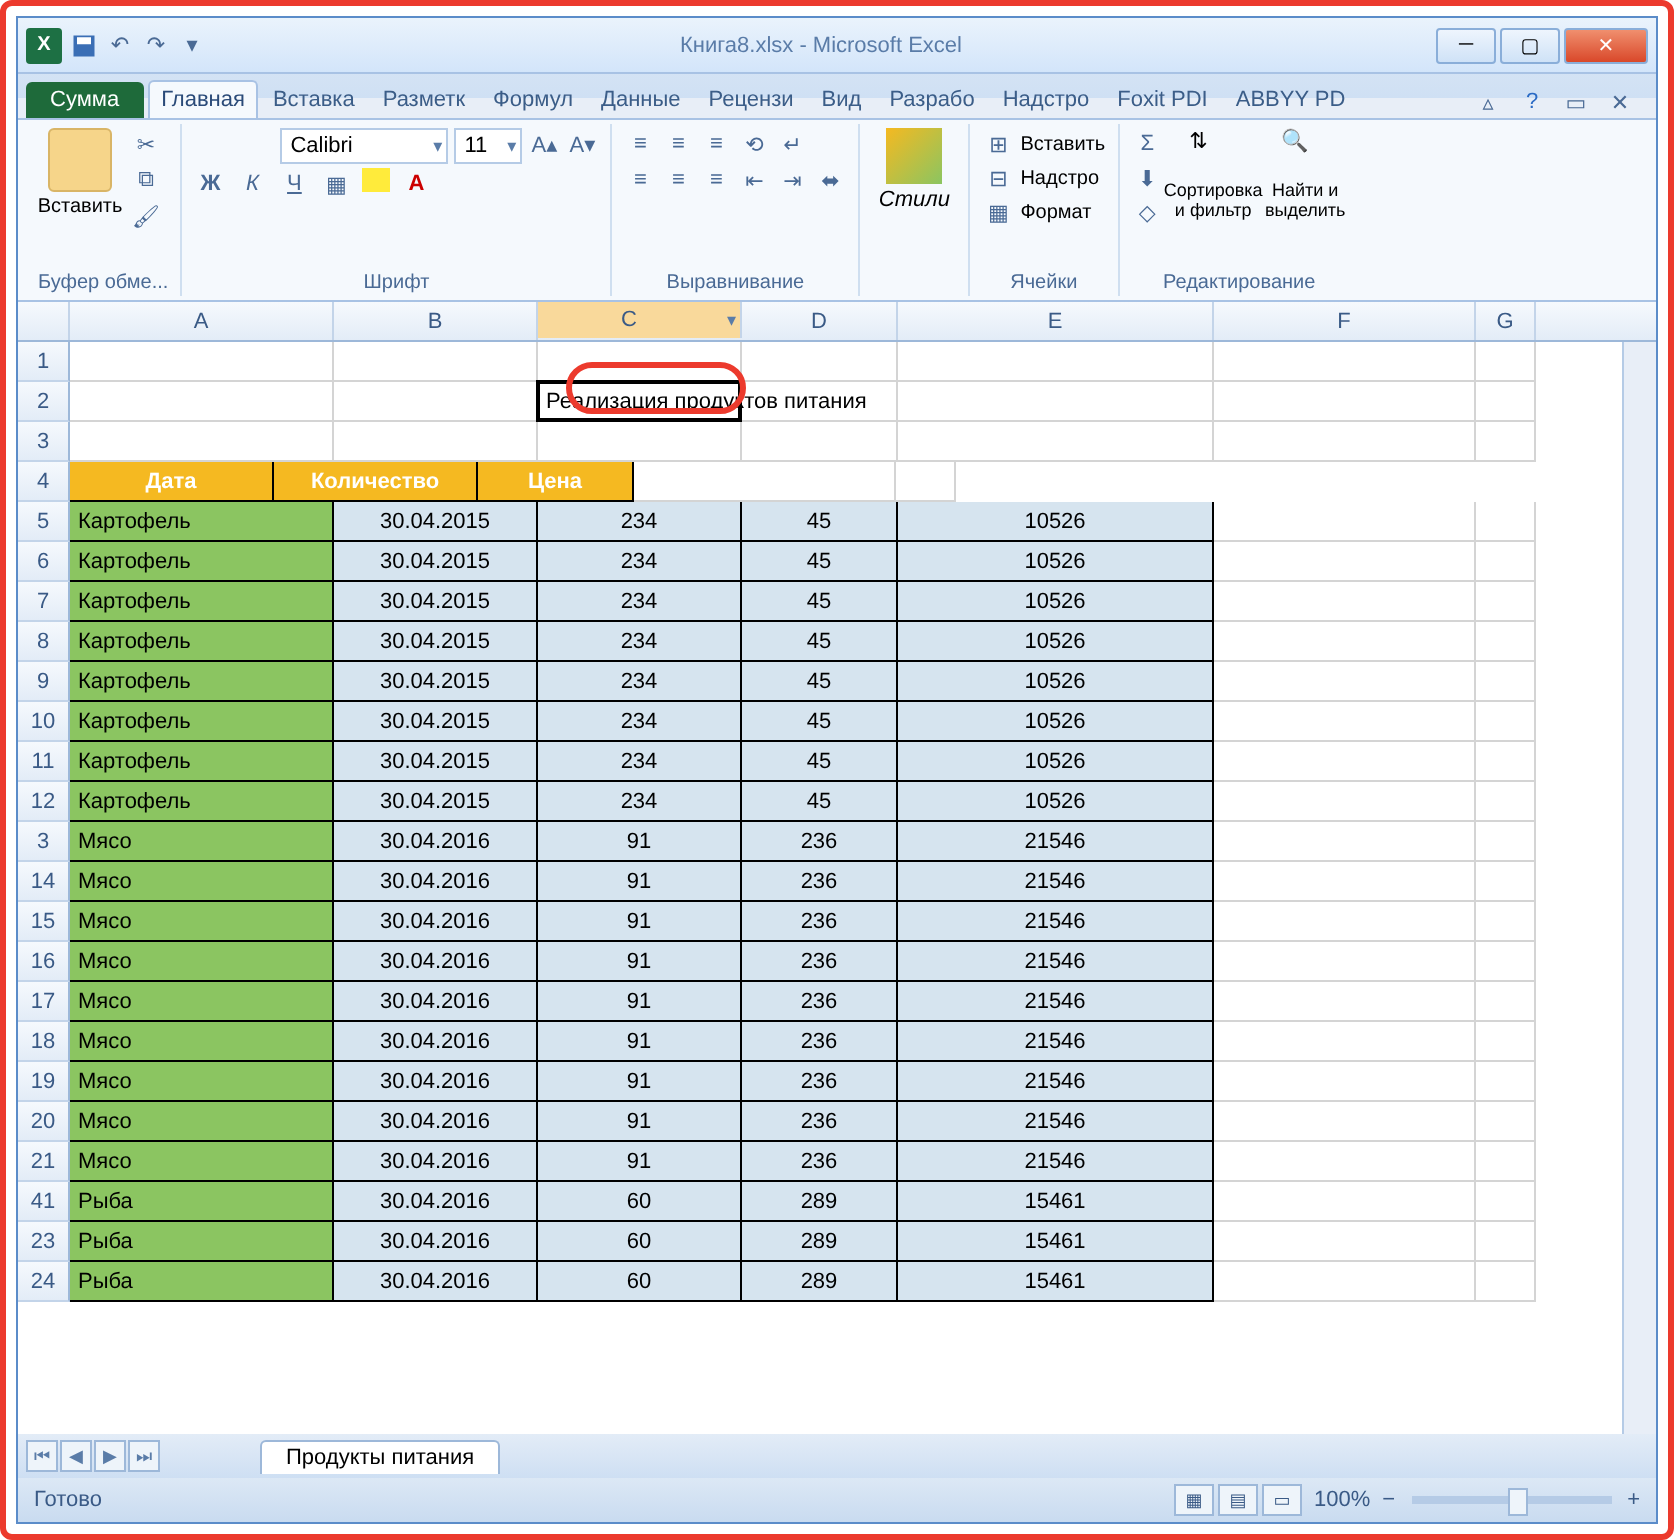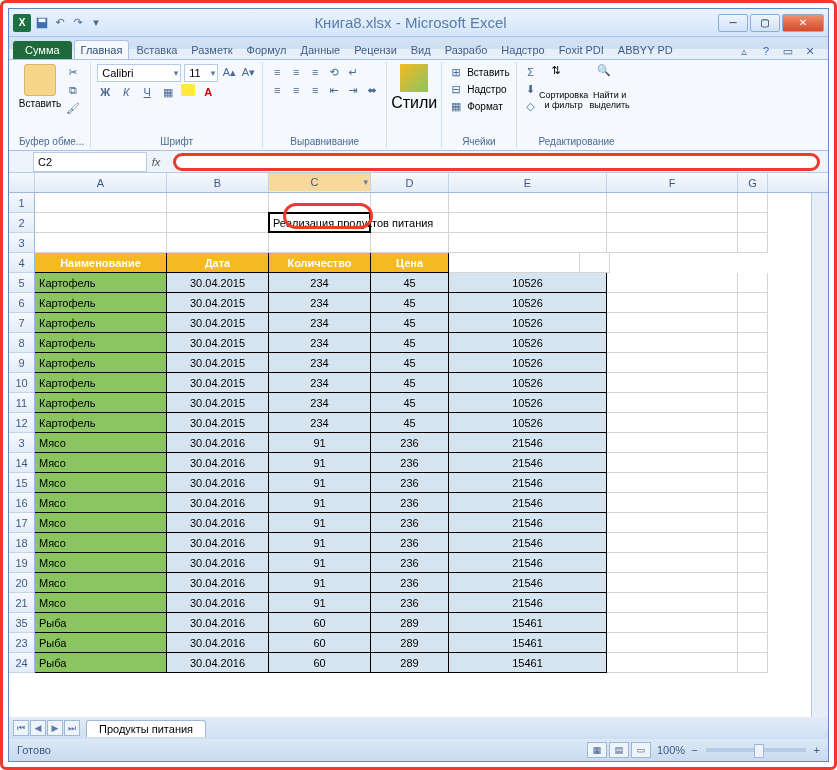--- a/index.html
+++ b/index.html
@@ -3,21 +3,21 @@
 <meta charset="utf-8">
 <style>
 * { box-sizing: border-box; margin: 0; padding: 0; font-family: "Segoe UI", Tahoma, sans-serif; }
 body { background: #fff; }
 .outer { width: 837px; height: 770px; border: 3px solid #ec3a2d; border-radius: 6px; padding: 5px; }
 .window { width: 100%; height: 100%; border: 1px solid #5b8cc9; background: linear-gradient(#dfe9f5,#cfe0f4 40px, #e8eef7 40px); display:flex; flex-direction:column; overflow:hidden;}
 .titlebar { height: 28px; display:flex; align-items:center; background: linear-gradient(#eaf3fc,#d3e5fa); border-bottom:1px solid #a8c2e4; padding:0 4px; }
 .qat { display:flex; gap:4px; align-items:center; }
 .qat .xl { width:18px; height:18px; background:#1d7044; display:flex;align-items:center;justify-content:center;color:#fff;font-size:10px;font-weight:bold;border-radius:2px;}
 .qat .ic { width:14px;height:14px; }
-.title-txt { flex:1; text-align:center; font-size:15px; color:#5a7ca8; }
+.title-txt { flex:1; text-align:center; font-size:11px; color:#5a7ca8; }
 .winbtns { display:flex; gap:2px; }
 .winbtn { width:30px; height:18px; background:linear-gradient(#eef5fd,#cfe2f7); border:1px solid #8aaed9; border-radius:2px; display:flex;align-items:center;justify-content:center; font-size:10px;}
 .winbtn.close { background:linear-gradient(#f08f6e,#d9482a); color:#fff; width:42px;}
 .menubar { height:22px; display:flex; align-items:flex-end; padding:0 4px; font-size:11px;}
 .file-tab {background:#1e6a3a;color:#fff;padding:3px 12px 3px 12px;border-radius:3px 3px 0 0; margin-right:2px;}
 .tab { padding:3px 6px; color:#3b5d88; cursor:default; border:1px solid transparent; border-bottom:none;}
 .tab.active { background:#f5f9fd; border:1px solid #a8c2e4; border-bottom:none; border-radius:3px 3px 0 0; color:#2a4a78;}
 .help-row { margin-left:auto; display:flex; gap:6px; align-items:center; padding-right:6px;}
 .ribbon { height:92px; background:#f5f9fd; border-top:1px solid #a8c2e4; border-bottom:1px solid #a8c2e4; display:flex; padding:2px 4px; font-size:11px;}
 .grp { border-right:1px solid #cfdff0; padding:2px 6px 0 6px; display:flex; flex-direction:column; }
@@ -47,21 +47,21 @@
 .cell.hdr { background:#f5b921; color:#fff; font-weight:bold; justify-content:center;}
 .cell.green { background:#8bc561;}
 .cell.blue { background:#d6e4ef;}
 .cell.center{justify-content:center;}
 .active-cell { position:relative;}
 .active-cell::after{content:"";position:absolute;inset:-1px;border:2px solid #000;pointer-events:none;}
 .callout { position:absolute; border:3px solid #ec3a2d; border-radius:14px; pointer-events:none;}
 .tabsbar { height:22px; display:flex; align-items:center; background:linear-gradient(#e3ecf7,#cedff3); font-size:11px; padding:0 4px;}
 .tab-nav { display:flex; gap:1px; margin-right:6px;}
 .tab-nav div{width:16px;height:16px;border:1px solid #9db8d9;background:#eef4fa;display:flex;align-items:center;justify-content:center;font-size:9px;color:#5a7ca8;}
-.sheettab { padding:2px 12px; background:#fff; border:1px solid #9db8d9; border-bottom:none; border-radius:3px 3px 0 0;}
+.sheettab { padding:2px 12px; background:#fff; border:1px solid #9db8d9; border-bottom:none; border-radius:3px 3px 0 0;margin-left:44px;}
 .sheettab.inactive { background:#dce8f5;}
 .status { height:22px; display:flex; align-items:center; background:linear-gradient(#dce8f5,#c9dbf0); font-size:11px; padding:0 8px; color:#3a5a86;}
 .status .views { margin-left:auto; display:flex; gap:2px; align-items:center;}
 .vbtn { width:20px;height:16px;border:1px solid #9db8d9;background:#eef4fa;display:flex;align-items:center;justify-content:center;font-size:9px;}
 .zoom-slider{width:100px;height:4px;background:#b5cbe6;position:relative;margin:0 6px;}
 .zoom-slider::after{content:"";position:absolute;left:48px;top:-4px;width:8px;height:12px;background:#eef4fa;border:1px solid #9db8d9;}
 .scrollbar-v{width:17px;background:#e8eef7;border-left:1px solid #b5cbe6;}
 </style>
 </head>
 <body>
@@ -124,21 +124,21 @@
         <span class="ic">✂</span>
         <span class="ic">⧉</span>
         <span class="ic">🖌</span>
       </div>
     </div>
     <div class="grp-label">Буфер обме...</div>
   </div>
 
   <div class="grp">
     <div class="grp-body col">
-      <div class="row" style="display:flex;gap:3px;">
+      <div class="row" style="display:flex;gap:3px;margin-left:43px;">
         <div class="sel" style="width:84px;">Calibri</div>
         <div class="sel" style="width:34px;">11</div>
         <span class="ic">A▴</span>
         <span class="ic">A▾</span>
       </div>
       <div class="row" style="display:flex;gap:5px;">
         <span class="ic">
                 <b>Ж</b>
               </span>
         <span class="ic">
@@ -176,21 +176,21 @@
       </div>
     </div>
     <div class="grp-label">Выравнивание</div>
   </div>
 
 
   <div class="grp">
     <div class="grp-body">
       <div class="big-btn">
         <div style="width:28px;height:28px;background:linear-gradient(135deg,#f5b921,#8bc561);"></div>
-        <span style="font-size:16px;">Стили</span>
+        <span style="font-size:11px;font-style:italic;">Стили</span>
       </div>
     </div>
     <div class="grp-label"></div>
   </div>
 
   <div class="grp">
     <div class="grp-body col" style="gap:1px;">
       <div style="display:flex;gap:3px;align-items:center;">
               <span class="ic">⊞</span>
               <span style="font-size:10px;">Вставить</span>
@@ -222,25 +222,20 @@
       <div class="big-btn">
         <div style="width:24px;height:24px;">🔍</div>
         <span style="font-size:9px;text-align:center;white-space:pre-line;">Найти и
 выделить</span>
       </div>
     </div>
     <div class="grp-label">Редактирование</div>
   </div>
 </div>
 
-<div class="fmla-row">
-  <input class="namebox" value="C2" style="">
-  <span class="fx">fx</span>
-  <div class="fmlabar"></div>
-</div>
 
 <div class="grid-wrap" style="position:relative;">
   <div class="colhdrs" id="colhdrs">
           <div class="corner"></div>
           <div class="ch" style="width: 132px;">A</div>
           <div class="ch" style="width: 102px;">B</div>
           <div class="ch sel" style="width: 102px;">C</div>
           <div class="ch" style="width: 78px;">D</div>
           <div class="ch" style="width: 158px;">E</div>
           <div class="ch" style="width: 131px;">F</div>
@@ -275,21 +270,20 @@
               <div class="cell " style="width: 132px;"></div>
               <div class="cell " style="width: 102px;"></div>
               <div class="cell " style="width: 102px;"></div>
               <div class="cell " style="width: 78px;"></div>
               <div class="cell " style="width: 158px;"></div>
               <div class="cell " style="width: 131px;"></div>
               <div class="cell " style="width: 30px;"></div>
             </div>
             <div class="row-r">
               <div class="rh">4</div>
-              <div class="cell hdr table-border center" style="width: 132px;">Наименование</div>
               <div class="cell hdr table-border center" style="width: 102px;">Дата</div>
               <div class="cell hdr table-border center" style="width: 102px;">Количество</div>
               <div class="cell hdr table-border center" style="width: 78px;">Цена</div>
               <div class="cell " style="width: 131px;"></div>
               <div class="cell " style="width: 30px;"></div>
             </div>
             <div class="row-r">
               <div class="rh">5</div>
               <div class="cell green table-border" style="width: 132px;">Картофель</div>
               <div class="cell blue table-border center" style="width: 102px;">30.04.2015</div>
@@ -453,21 +447,21 @@
               <div class="rh">21</div>
               <div class="cell green table-border" style="width: 132px;">Мясо</div>
               <div class="cell blue table-border center" style="width: 102px;">30.04.2016</div>
               <div class="cell blue table-border center" style="width: 102px;">91</div>
               <div class="cell blue table-border center" style="width: 78px;">236</div>
               <div class="cell blue table-border center" style="width: 158px;">21546</div>
               <div class="cell " style="width: 131px;"></div>
               <div class="cell " style="width: 30px;"></div>
             </div>
             <div class="row-r">
-              <div class="rh">35</div>
+              <div class="rh">41</div>
               <div class="cell green table-border" style="width: 132px;">Рыба</div>
               <div class="cell blue table-border center" style="width: 102px;">30.04.2016</div>
               <div class="cell blue table-border center" style="width: 102px;">60</div>
               <div class="cell blue table-border center" style="width: 78px;">289</div>
               <div class="cell blue table-border center" style="width: 158px;">15461</div>
               <div class="cell " style="width: 131px;"></div>
               <div class="cell " style="width: 30px;"></div>
             </div>
             <div class="row-r">
               <div class="rh">23</div>

